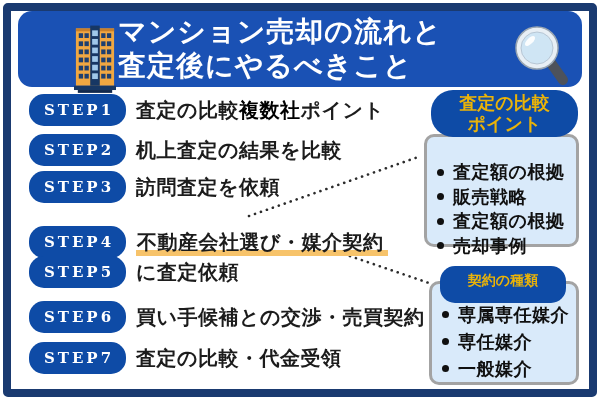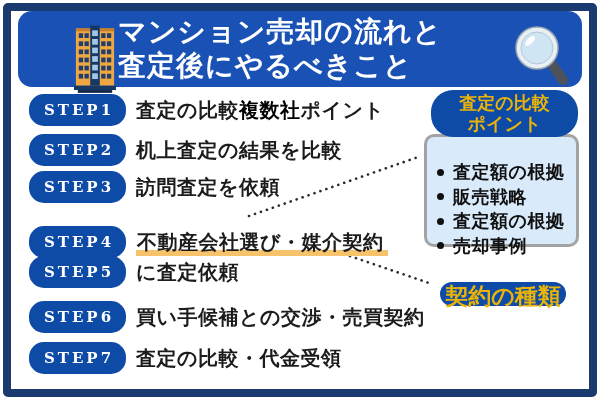--- a/index.html
+++ b/index.html
@@ -55,22 +55,22 @@
   
   .co-head{
     position:absolute;background:#0e4ba6;color:#eab308;font-weight:bold;
     text-align:center;z-index:4;box-sizing:border-box;white-space:nowrap;
   }
   .co-head--appraisal{
     left:431px;top:90px;width:147px;height:47px;border-radius:22px;
     font-size:18px;line-height:21px;padding-top:3px;
   }
   .co-head--contract{
-    left:440px;top:282px;width:126px;height:24px;border-radius:15px;
-    font-size:23px;line-height:29px;
+    left:440px;top:266px;width:126px;height:37px;border-radius:15px;
+    font-size:14px;line-height:29px;
   }
   .co-body{
     position:absolute;background:#d9eafa;border:3px solid #a3a3a3;
     border-radius:10px;box-sizing:border-box;z-index:3;
   }
   .co-body--appraisal{left:424px;top:134px;width:155px;height:113px;padding-top:23px;}
   .co-body--contract{left:429px;top:281px;width:150px;height:104px;padding-top:17px;}
   .co-item{
     display:flex;align-items:center;font-size:18px;font-weight:bold;
     color:#101010;height:24.5px;padding-left:10px;white-space:nowrap;
@@ -189,15 +189,20 @@
     <div class="co-item">査定額の根拠</div>
     <div class="co-item">販売戦略</div>
     <div class="co-item">査定額の根拠</div>
     <div class="co-item">売却事例</div>
   </div>
   <div class="co-head co-head--appraisal">
     <div>査定の比較</div>
     <div>ポイント</div>
   </div>
 
+  <div class="co-body co-body--contract">
+    <div class="co-item">専属専任媒介</div>
+    <div class="co-item">専任媒介</div>
+    <div class="co-item">一般媒介</div>
+  </div>
   <div class="co-head co-head--contract">契約の種類</div>
 
 </div>
 
 </body></html>

